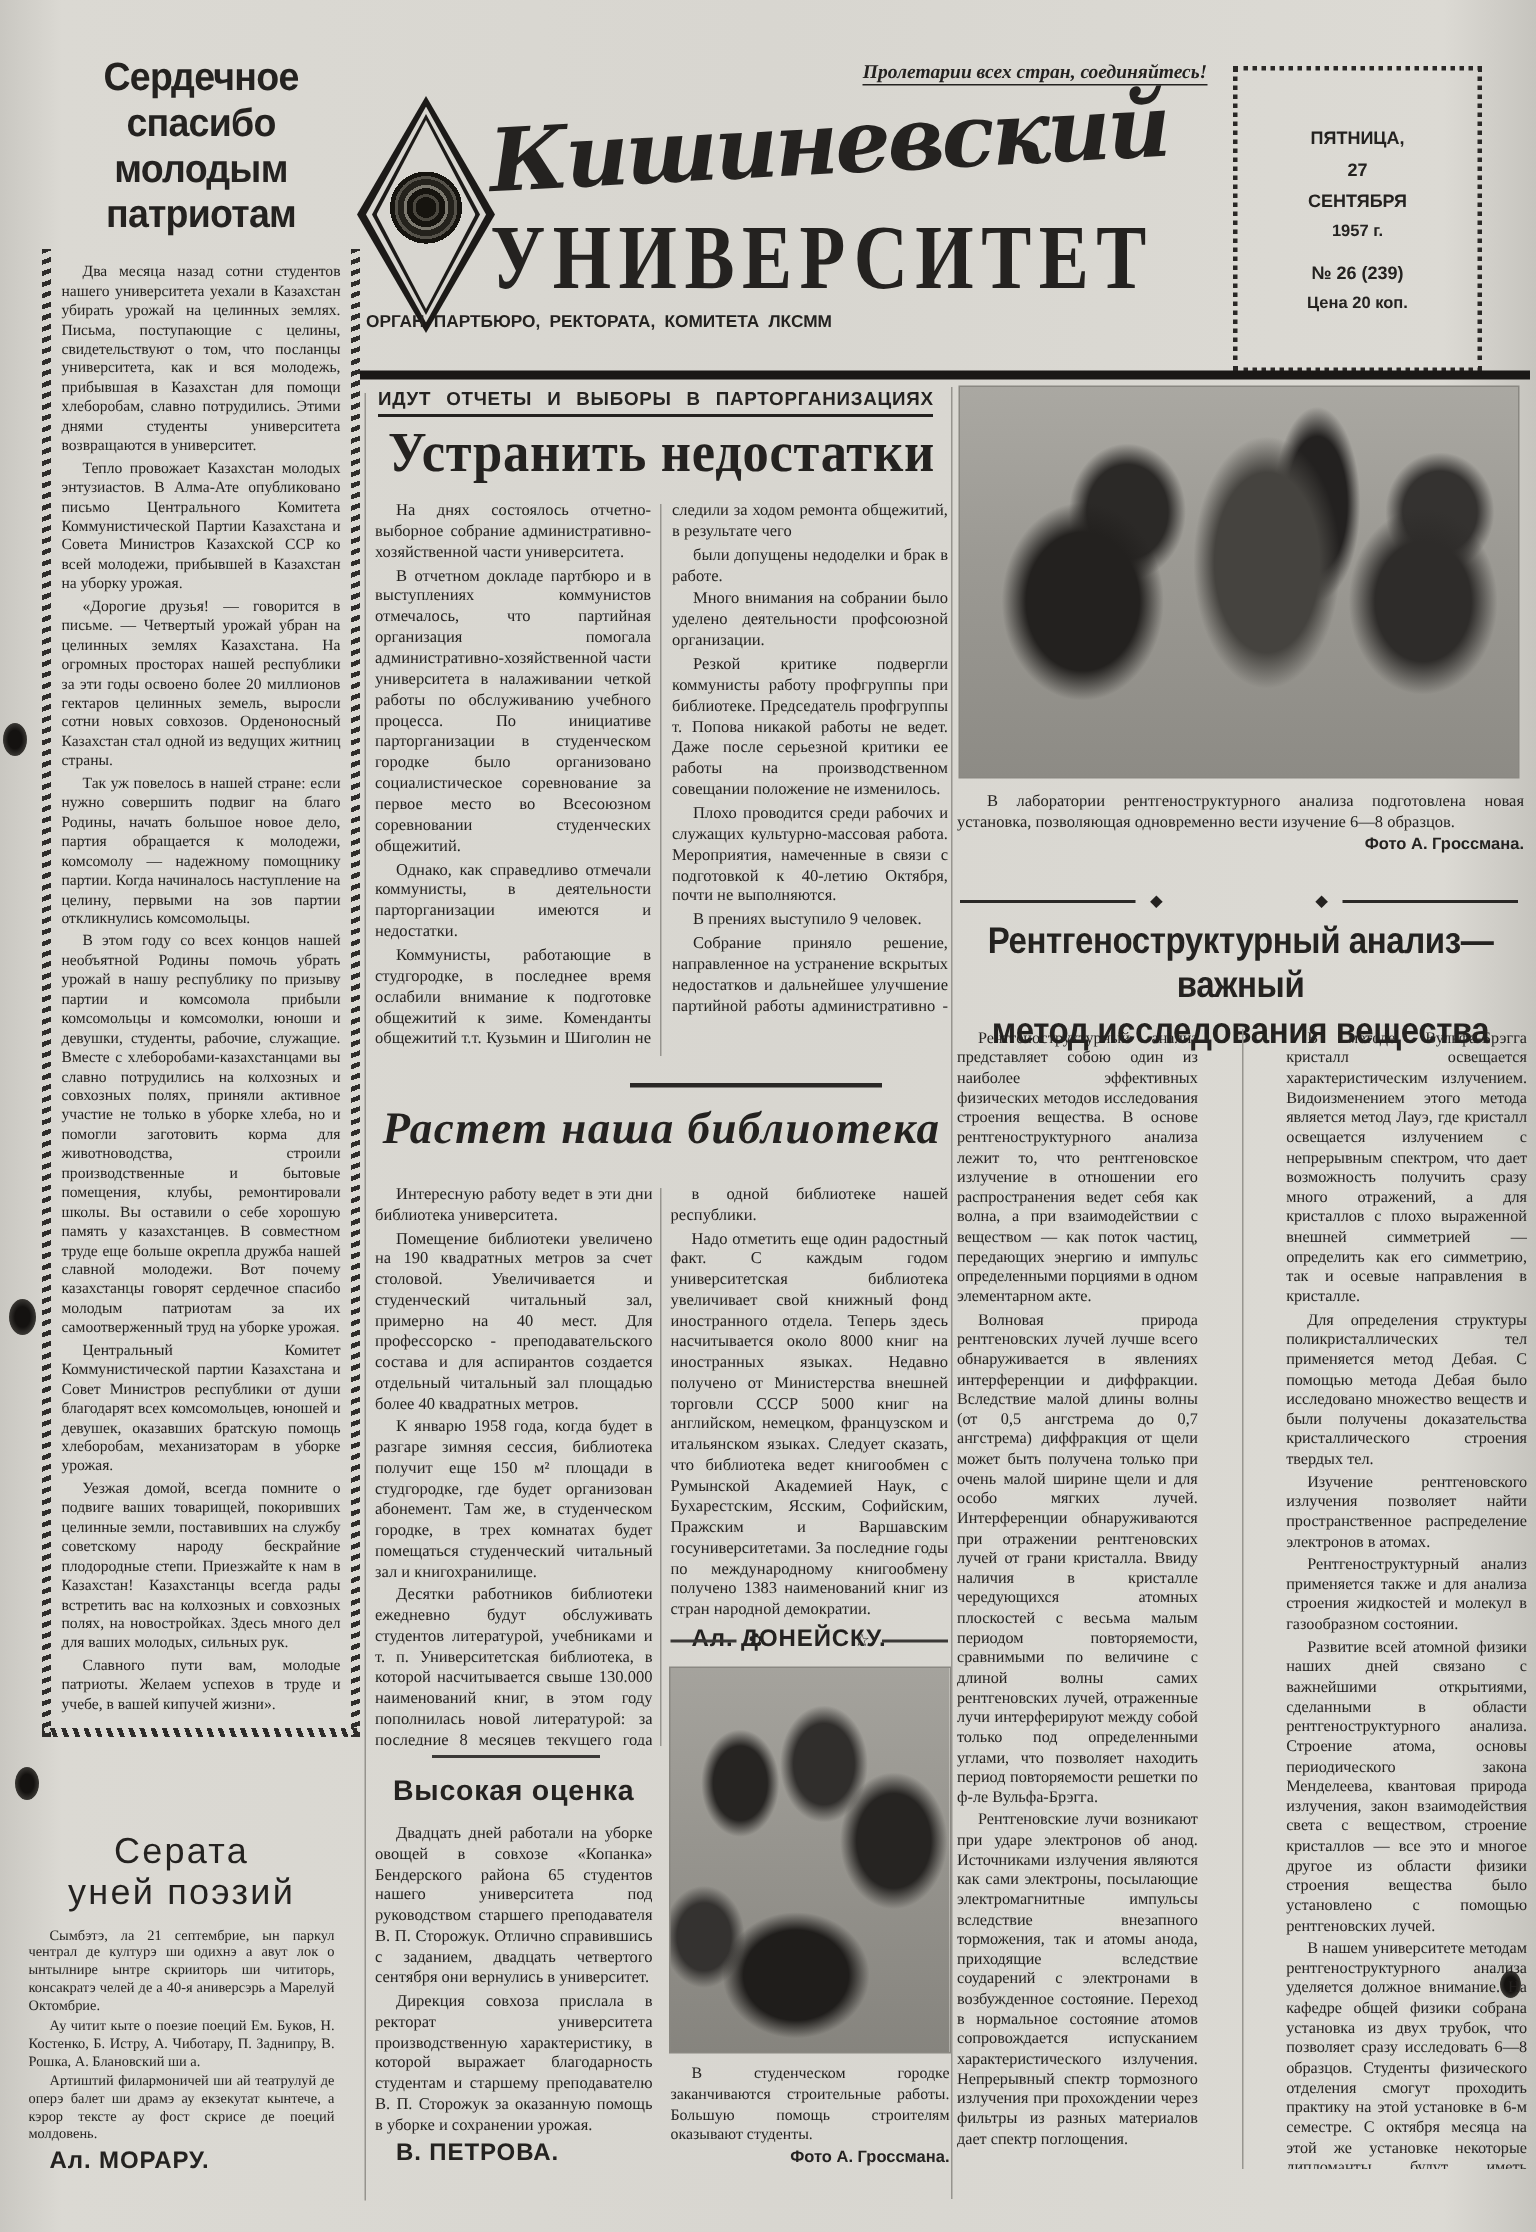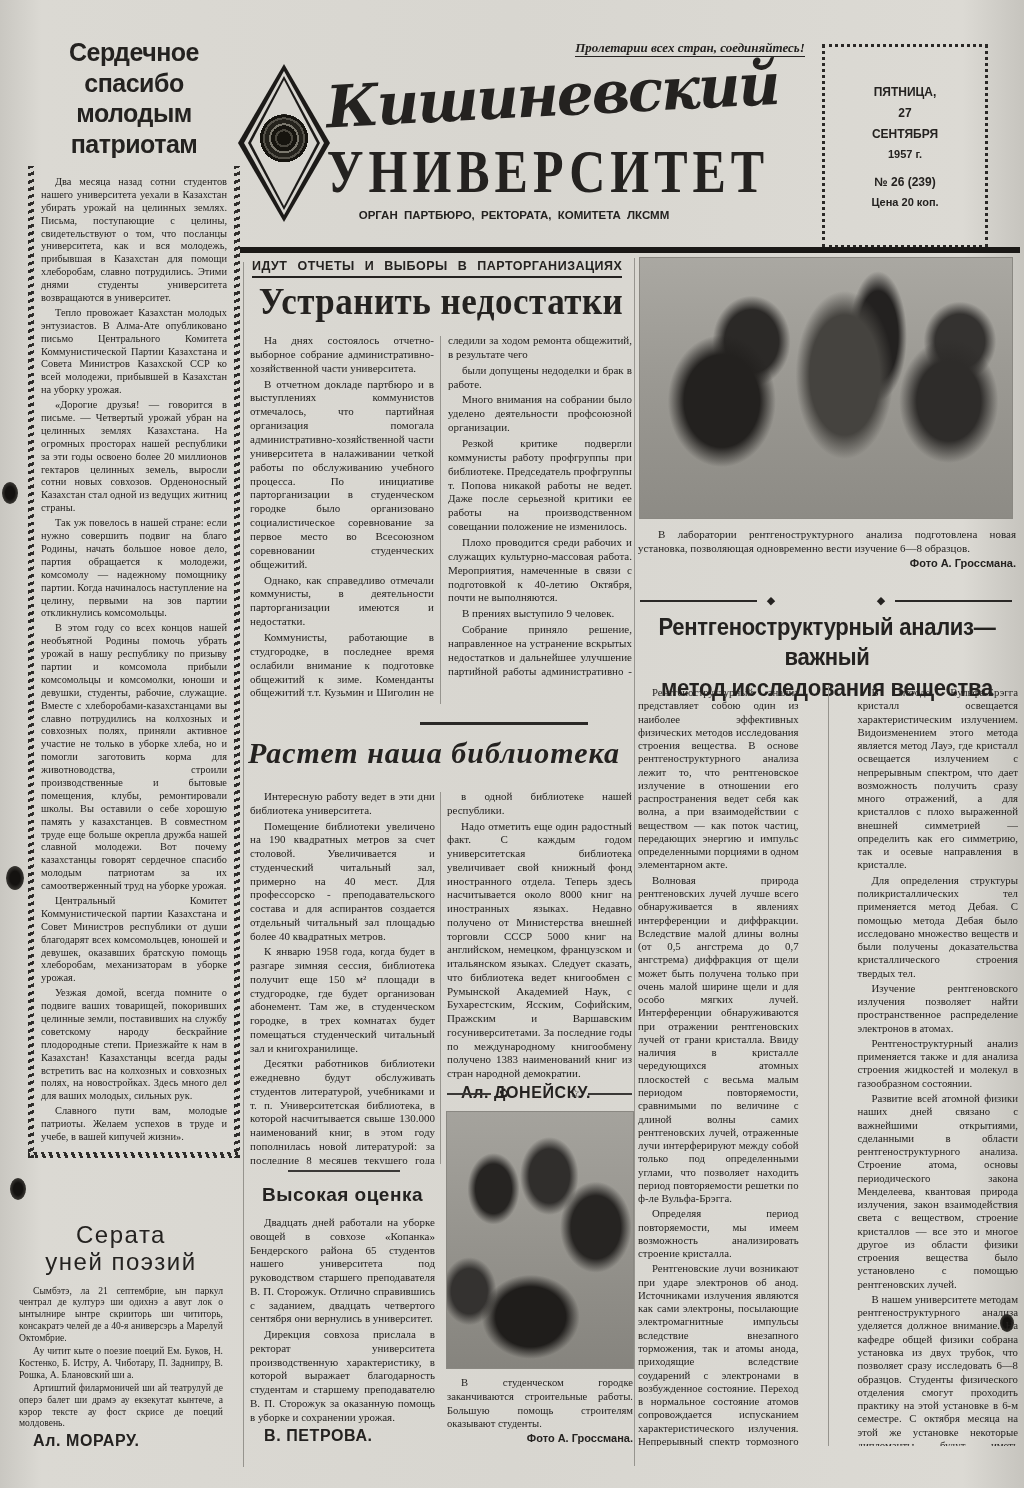--- a/index.html
+++ b/index.html
@@ -37,38 +37,38 @@
   .rh.i{inset:7px 6px;background:#d8d6d0;}
   .rh.i2{inset:12px 10px;background:#1c1a18;}
   .rh.i3{inset:16px 13px;background:#d8d6d0;}
   .emblem .seal{position:absolute;left:50%;top:50%;width:52px;height:58px;transform:translate(-50%,-50%);
     border-radius:50%;background:
     radial-gradient(circle at 50% 42%,#16140f 0 7px,#4a473f 7px 9px,#16140f 9px 13px,#7b786e 13px 15px,#24221c 15px 19px,#55524a 19px 21px,#16140f 21px 24px,transparent 24px);}
   .script-title{left:326px;top:62px;width:440px;font-family:"DejaVu Serif",serif;font-style:italic;font-weight:bold;
     font-size:58px;transform:rotate(-3deg);letter-spacing:-2px;white-space:nowrap;}
   .caps-title{left:318px;top:136px;width:460px;font-weight:bold;font-size:50px;letter-spacing:5px;
     transform:scaleY(1.22);transform-origin:top left;white-space:nowrap;text-align:center;}
-  .subtitle{left:244px;top:207px;width:540px;text-align:center;font-family:"Liberation Sans",sans-serif;
+  .subtitle{left:244px;top:207px;width:540px;font-family:"Liberation Sans",sans-serif;
     font-weight:bold;font-size:11.5px;line-height:1.55;word-spacing:3px;}
   .datebox{left:822px;top:44px;width:160px;height:198px;border:3px dotted #2a2826;
     font-family:"Liberation Sans",sans-serif;font-weight:bold;text-align:center;
     display:flex;flex-direction:column;justify-content:center;gap:7px;font-size:12px;}
   .masthead-rule{left:240px;top:247px;width:780px;height:6px;background:#1a1816;}
 
   
   .kicker{left:252px;top:259px;font-family:"Liberation Sans",sans-serif;font-weight:bold;font-size:12.5px;
     letter-spacing:.5px;word-spacing:6px;border-bottom:2px solid #242220;padding-bottom:3px;white-space:nowrap;}
   .party-title{left:248px;top:282px;width:386px;text-align:center;font-weight:bold;font-size:35px;
     letter-spacing:.5px;transform:scaleY(1.08);white-space:nowrap;}
   .party-cols{left:250px;top:334px;width:382px;height:372px;column-count:2;column-gap:14px;
     font-size:11px;line-height:1.26;overflow:hidden;}
   .party-rule{left:420px;top:722px;width:168px;height:3px;background:#2a2826;}
 
   
-  .lib-title{left:248px;top:736px;width:386px;font-style:italic;font-weight:bold;
+  .lib-title{left:248px;top:736px;width:386px;text-align:center;font-style:italic;font-weight:bold;
     font-size:30px;letter-spacing:1px;white-space:nowrap;}
   .lib-col1{left:250px;top:790px;width:185px;height:374px;font-size:11px;line-height:1.25;overflow:hidden;}
   .lib-col2{left:447px;top:790px;width:185px;font-size:11px;line-height:1.25;}
   .lib-sep{left:447px;top:1086px;width:185px;display:flex;align-items:center;gap:8px;font-size:12px;}
   .lib-sep .ln{flex:1;height:2px;background:#3a3836;}
   .lib-rule{left:288px;top:1170px;width:112px;height:2px;background:#3a3836;}
   .eval-title{left:250px;top:1184px;width:185px;text-align:center;font-family:"Liberation Sans",sans-serif;
     font-weight:bold;font-size:19px;letter-spacing:.5px;}
   .eval-body{left:250px;top:1216px;width:185px;font-size:11px;line-height:1.25;}
 
@@ -255,21 +255,20 @@
   </div>
   <h1 class="abs xray-title" style="margin:0">
     <span style="display:block">Рентгеноструктурный анализ—важный</span>
     <span style="display:block">метод исследования вещества</span>
   </h1>
   <div class="abs xray-cols">
     <div class="xray-col jtext">
       <div>
           <p>Рентгеноструктурный анализ представляет собою один из наиболее эффективных физических методов исследования строения вещества. В основе рентгеноструктурного анализа лежит то, что рентгеновское излучение в отношении его распространения ведет себя как волна, а при взаимодействии с веществом — как поток частиц, передающих энергию и импульс определенными порциями в одном элементарном акте.</p>
           <p>Волновая природа рентгеновских лучей лучше всего обнаруживается в явлениях интерференции и диффракции. Вследствие малой длины волны (от 0,5 ангстрема до 0,7 ангстрема) диффракция от щели может быть получена только при очень малой ширине щели и для особо мягких лучей. Интерференции обнаруживаются при отражении рентгеновских лучей от грани кристалла. Ввиду наличия в кристалле чередующихся атомных плоскостей с весьма малым периодом повторяемости, сравнимыми по величине с длиной волны самих рентгеновских лучей, отраженные лучи интерферируют между собой только под определенными углами, что позволяет находить период повторяемости решетки по ф-ле Вульфа-Брэгга.</p>
-          <p>Определяя период повторяемости, мы имеем возможность анализировать строение кристалла.</p>
           <p>Рентгеновские лучи возникают при ударе электронов об анод. Источниками излучения являются как сами электроны, посылающие электромагнитные импульсы вследствие внезапного торможения, так и атомы анода, приходящие вследствие соударений с электронами в возбужденное состояние. Переход в нормальное состояние атомов сопровождается испусканием характеристического излучения. Непрерывный спектр тормозного излучения при прохождении через фильтры из разных материалов дает спектр поглощения.</p>
         </div>
     </div>
     <div class="vrule" style="position:relative;left:0;top:0;height:auto;align-self:stretch"></div>
     <div class="xray-col jtext">
       <div>
           <p>В методе Вульфа-Брэгга кристалл освещается характеристическим излучением. Видоизменением этого метода является метод Лауэ, где кристалл освещается излучением с непрерывным спектром, что дает возможность получить сразу много отражений, а для кристаллов с плохо выраженной внешней симметрией — определить как его симметрию, так и осевые направления в кристалле.</p>
           <p>Для определения структуры поликристаллических тел применяется метод Дебая. С помощью метода Дебая было исследовано множество веществ и были получены доказательства кристаллического строения твердых тел.</p>
           <p>Изучение рентгеновского излучения позволяет найти пространственное распределение электронов в атомах.</p>
           <p>Рентгеноструктурный анализ применяется также и для анализа строения жидкостей и молекул в газообразном состоянии.</p>

